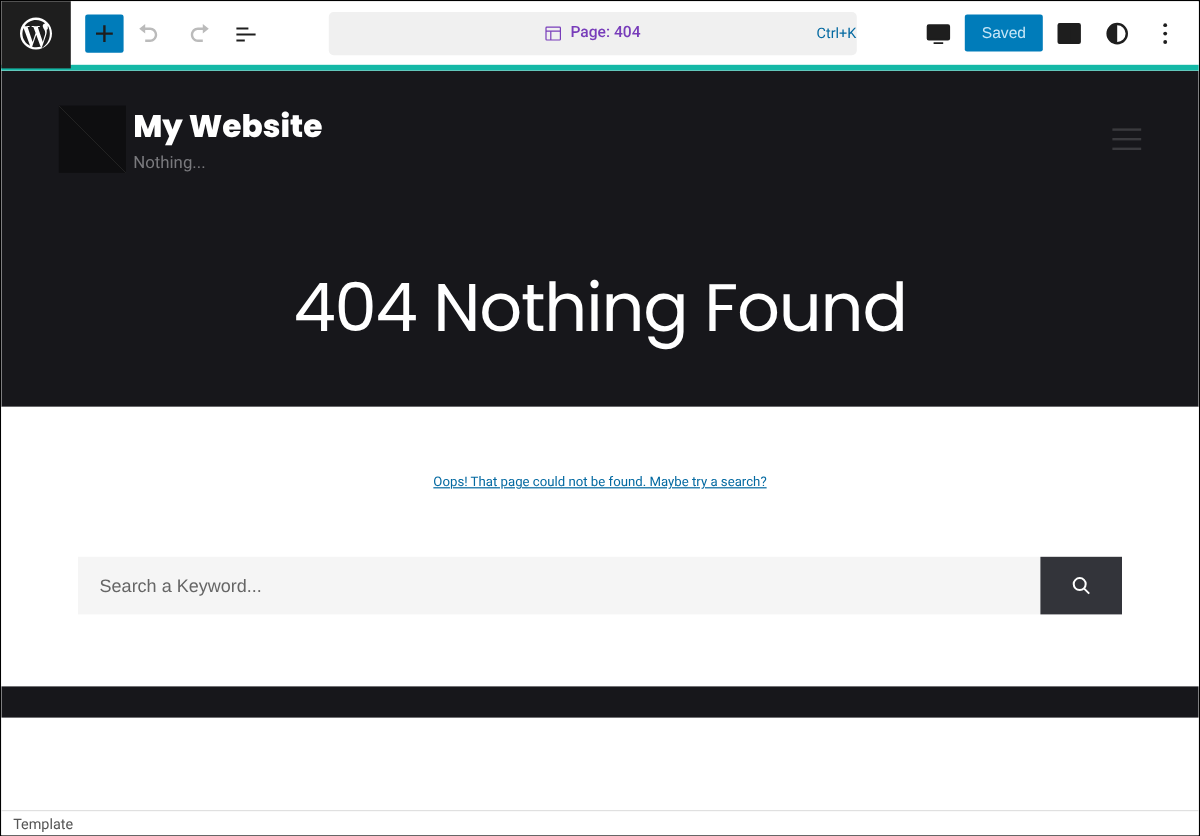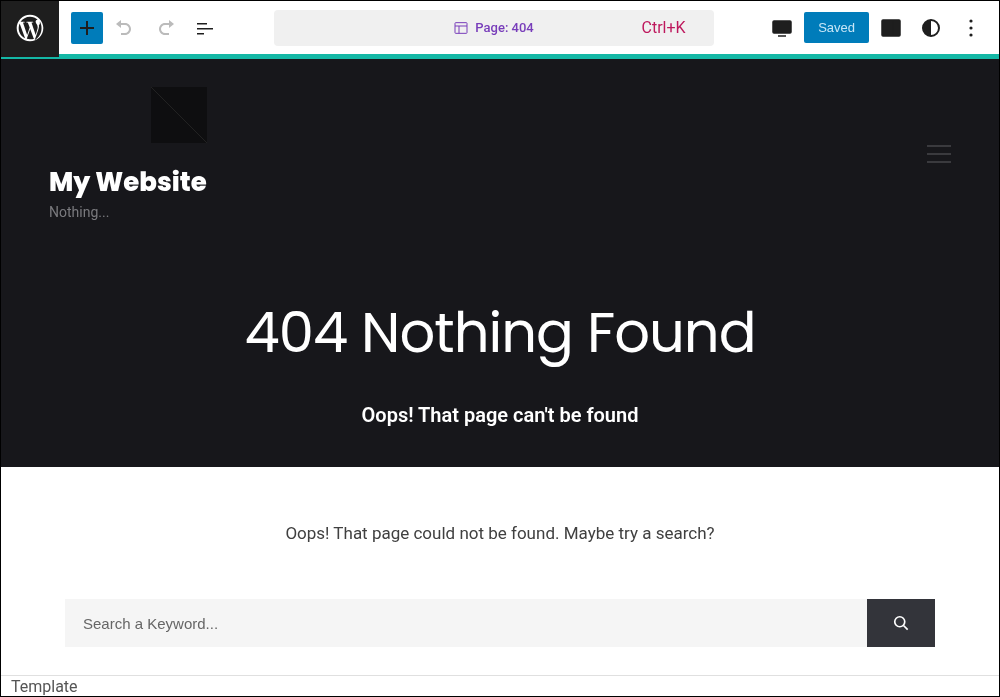--- a/index.html
+++ b/index.html
@@ -92,23 +92,23 @@
     }
     .doc-center svg {
       width: 16px;
       height: 16px;
       fill: none;
       stroke: #783dba;
       stroke-width: 1.5;
     }
     .kbd {
       position: absolute;
-      right: 28px;
-      color: #be185d;
-      font-size: 16px;
+      right: 0;
+      color: #0369a1;
+      font-size: 12px;
     }
     .toolbar-right {
       display: flex;
       align-items: center;
       gap: 4px;
       padding-right: 10px;
     }
     .btn-saved {
       background: #007cba;
       color: #c7e6f7;
@@ -137,22 +137,21 @@
       padding: 28px 48px 40px;
     }
     .header-top {
       display: flex;
       align-items: center;
       justify-content: space-between;
     }
     .brand {
       display: flex;
       align-items: flex-end;
-      gap: 20px;
-      flex-direction: column;
+      gap: 6px;
     }
     .logo-placeholder {
       width: 56px;
       height: 56px;
       background: #0e0e10;
       position: relative;
     }
     .logo-placeholder::after {
       content: "";
       position: absolute;
@@ -195,23 +194,24 @@
       font-size: 20px;
       font-weight: 600;
       margin-top: 28px;
     }
     .content-section {
       background: #fff;
       text-align: center;
       padding: 56px 64px 60px;
     }
     .help-text {
-      color: #404040;
-      font-size: 17px;
+      color: #0369a1;
+      font-size: 11px;
       margin-bottom: 56px;
+      text-decoration: underline;
     }
     .search-row {
       display: flex;
       width: 100%;
     }
     .search-input {
       flex: 1;
       height: 48px;
       border: none;
       background: #f5f5f5;
@@ -239,21 +239,21 @@
       stroke-width: 2;
     }
     .footer-band {
       height: 26px;
       background: #17171b;
     }
     .status-bar {
       height: 22px;
       border-top: 1px solid #e0e0e0;
       padding: 0 10px;
-      font-size: 16px;
+      font-size: 12px;
       color: #555;
       display: flex;
       align-items: center;
       background: #fff;
     }
   </style>
 </head>
 <body>
 
 <div class="toolbar">
@@ -337,21 +337,20 @@
         </div>
       </div>
       <div class="burger">
         <span></span>
           <span></span>
           <span></span>
       </div>
     </div>
     <div class="hero">
       <h1>404 Nothing Found</h1>
-      <div class="hero-sub">Oops! That page can't be found</div>
     </div>
   </div>
   <div class="content-section">
     <p class="help-text">Oops! That page could not be found. Maybe try a search?</p>
     <div class="search-row">
       <input class="search-input" placeholder="Search a Keyword..." style="">
       <button class="search-btn">
         <svg viewBox="0 0 24 24">
             <circle cx="10.5" cy="10.5" r="6"></circle>
             <line x1="15" y1="15" x2="20" y2="20"></line>

